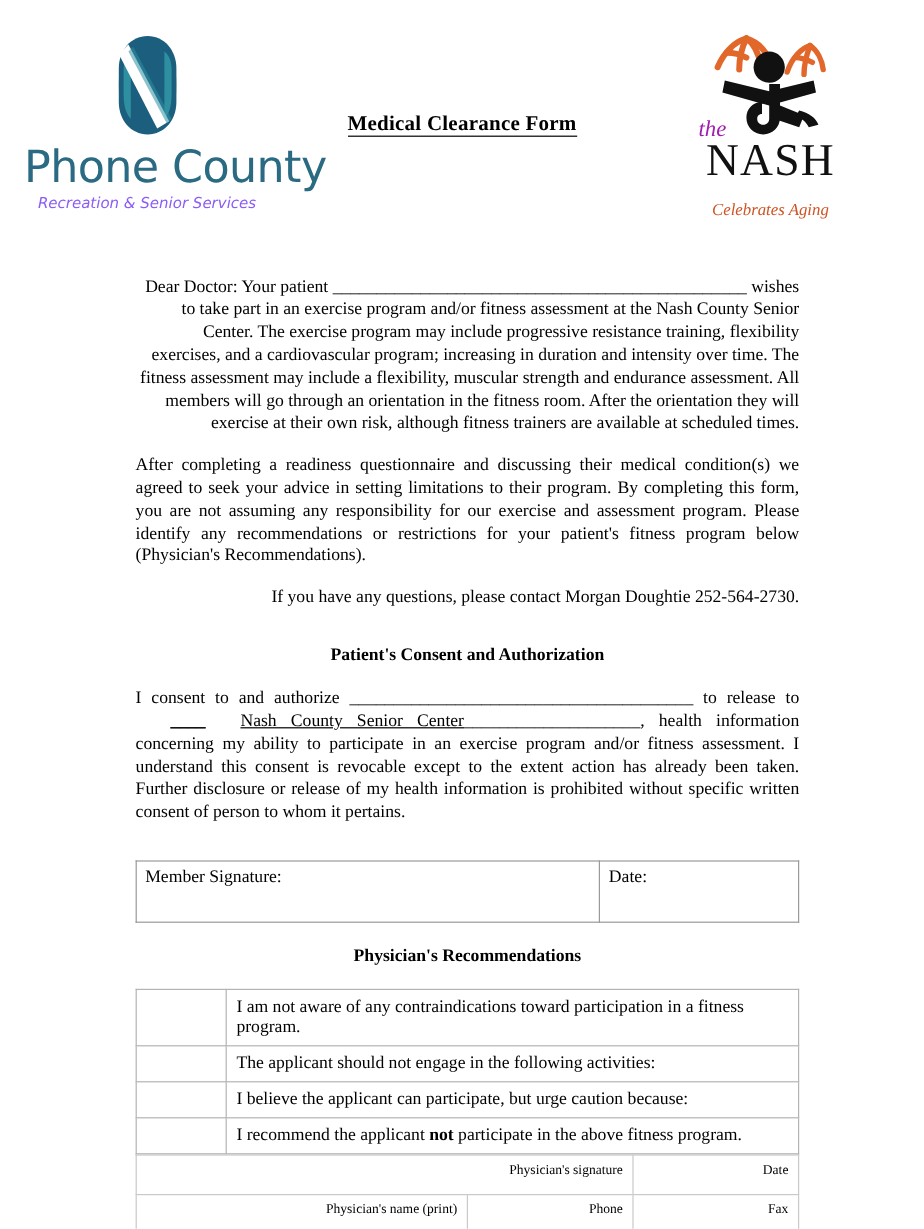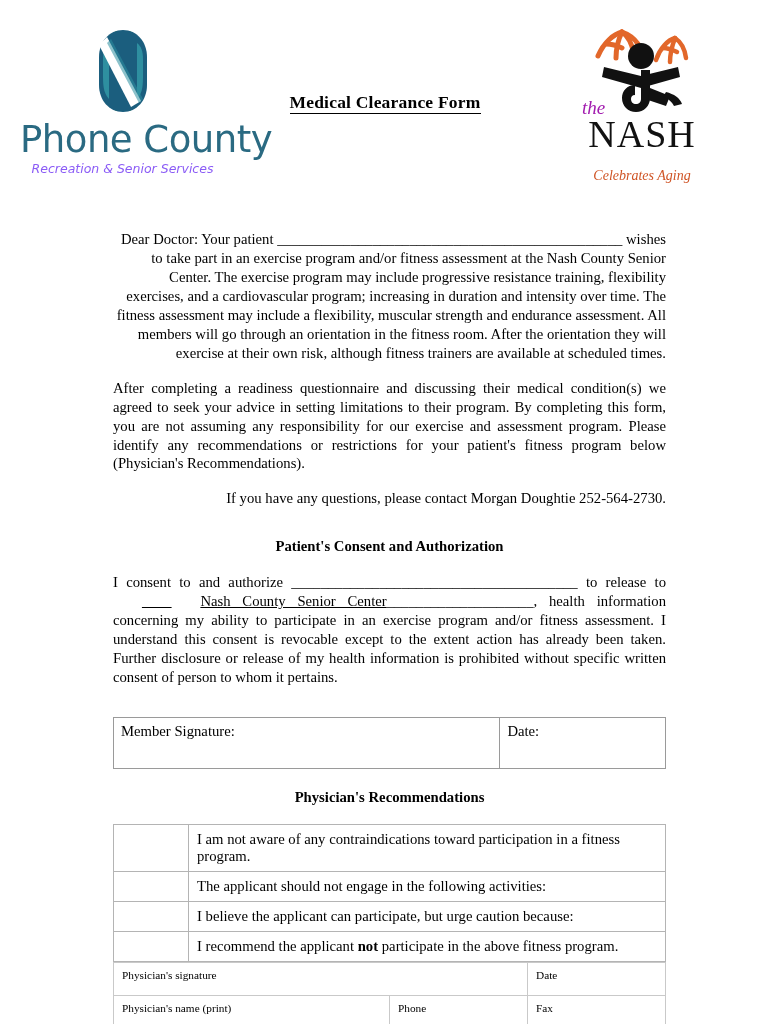--- a/index.html
+++ b/index.html
@@ -184,20 +184,21 @@
 
   table.phys {
     border: 1.5px solid #c9c9c9;
     font-size: 11.3px;
   }
   table.phys td {
     border: 1px solid #c9c9c9;
     padding: 6px 8px;
     vertical-align: top;
     height: 20px;
+    text-align: right;
   }
   td.p-w1 { width: 50%; }
   td.p-w2 { width: 25%; }
   td.p-w3 { width: 25%; }
 
   .spacer-14 { height: 14px; }
   .spacer-20 { height: 20px; }
 </style>
 </head>
 <body>

